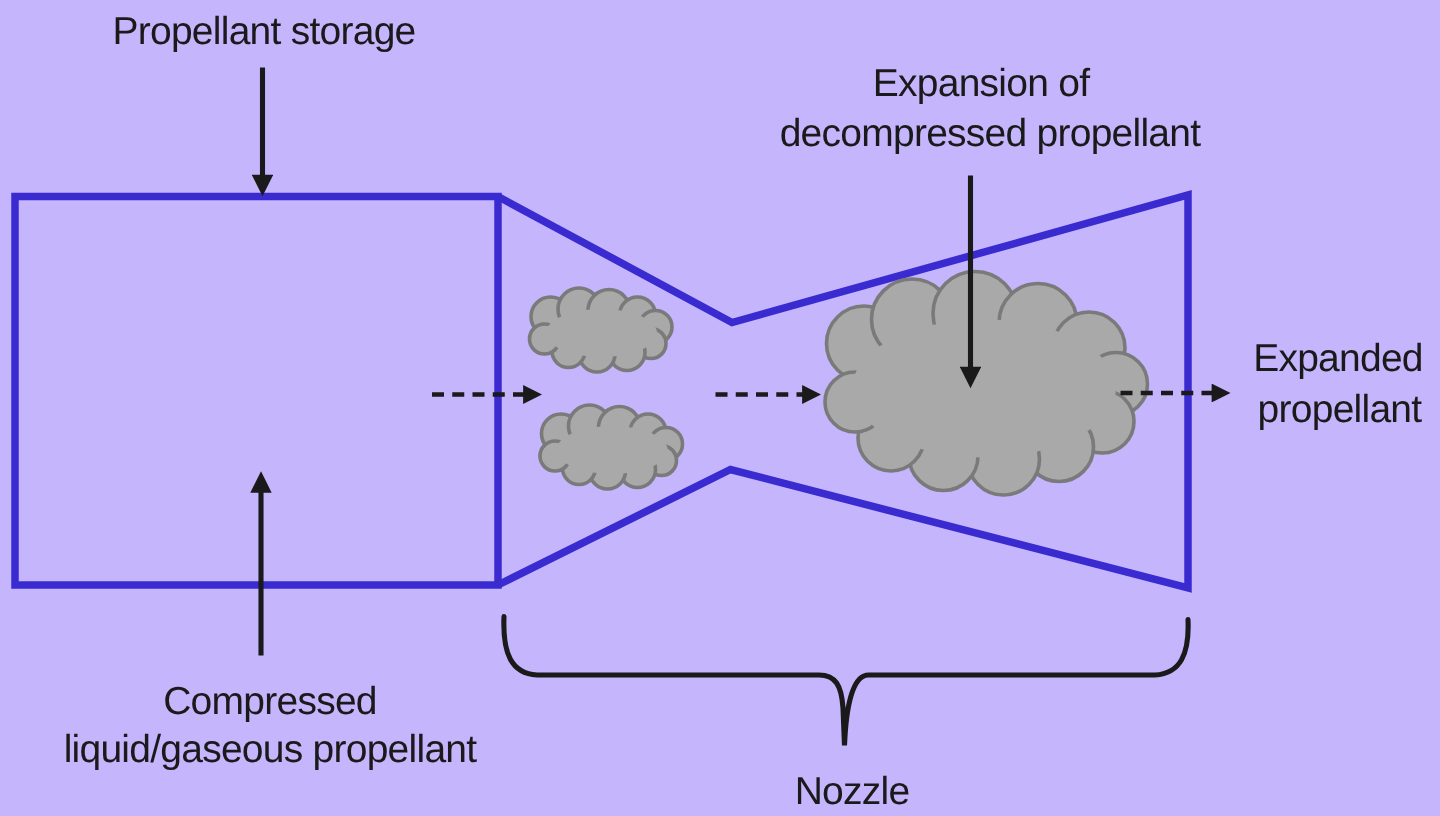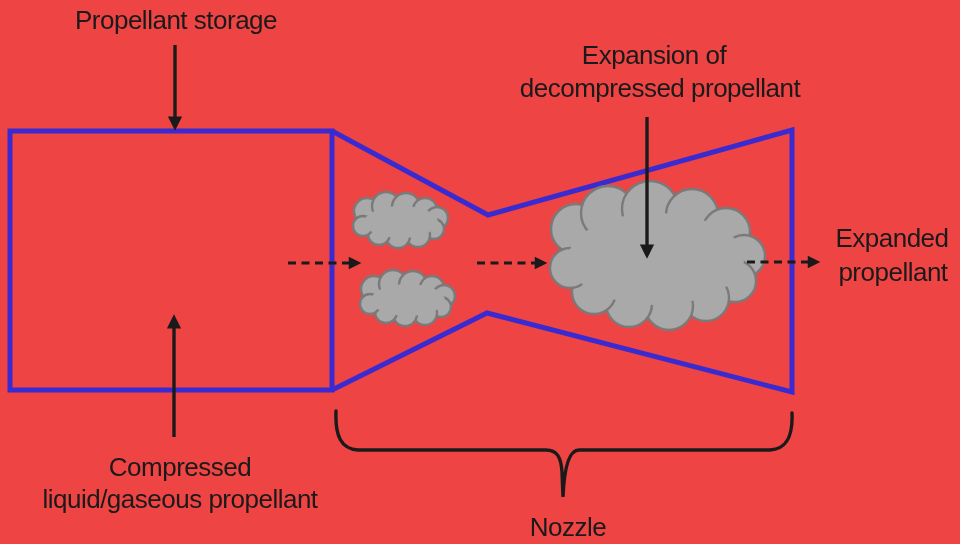--- a/index.html
+++ b/index.html
@@ -1,20 +1,20 @@
 <!DOCTYPE html>
 <html style="--outline: #3a2bd0; --cloudfill: #a9a9a9; --cloudstroke: #7a7a7a; --ink: #1a1a1a;"><head>
 <meta charset="utf-8">
 <style>
   html, body { margin: 0; padding: 0; background: #ffffff; }
   .stage {
     position: relative;
     width: 960px;
     height: 544px;
-    background: #ef4444;
+    background: #c4b5fd;
     overflow: hidden;
     font-family: "Liberation Sans", sans-serif;
   }
   svg { display: block; }
 
   .blue-outline {
     stroke: var(--outline, #3a2bd0);
     stroke-width: 5;
     fill: none;
     stroke-linejoin: miter;

